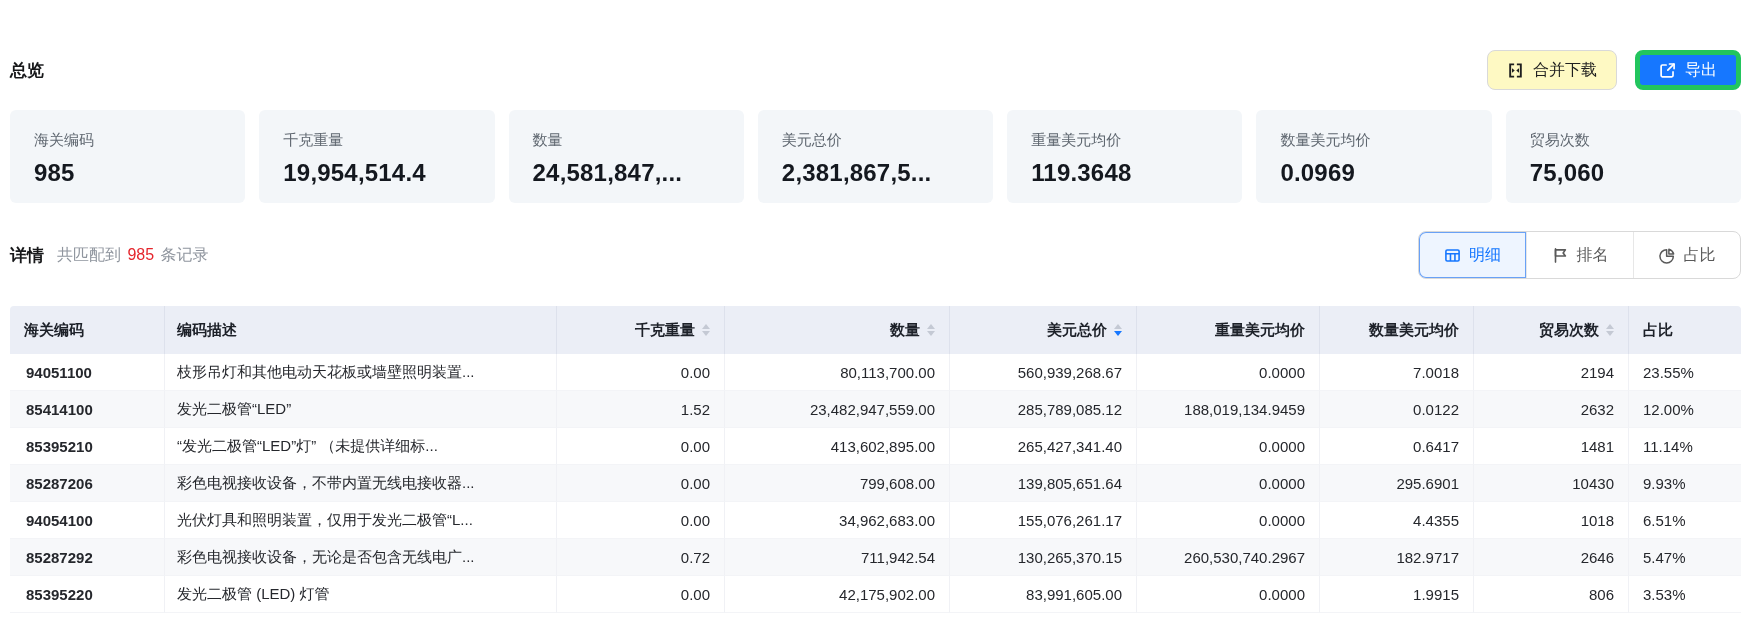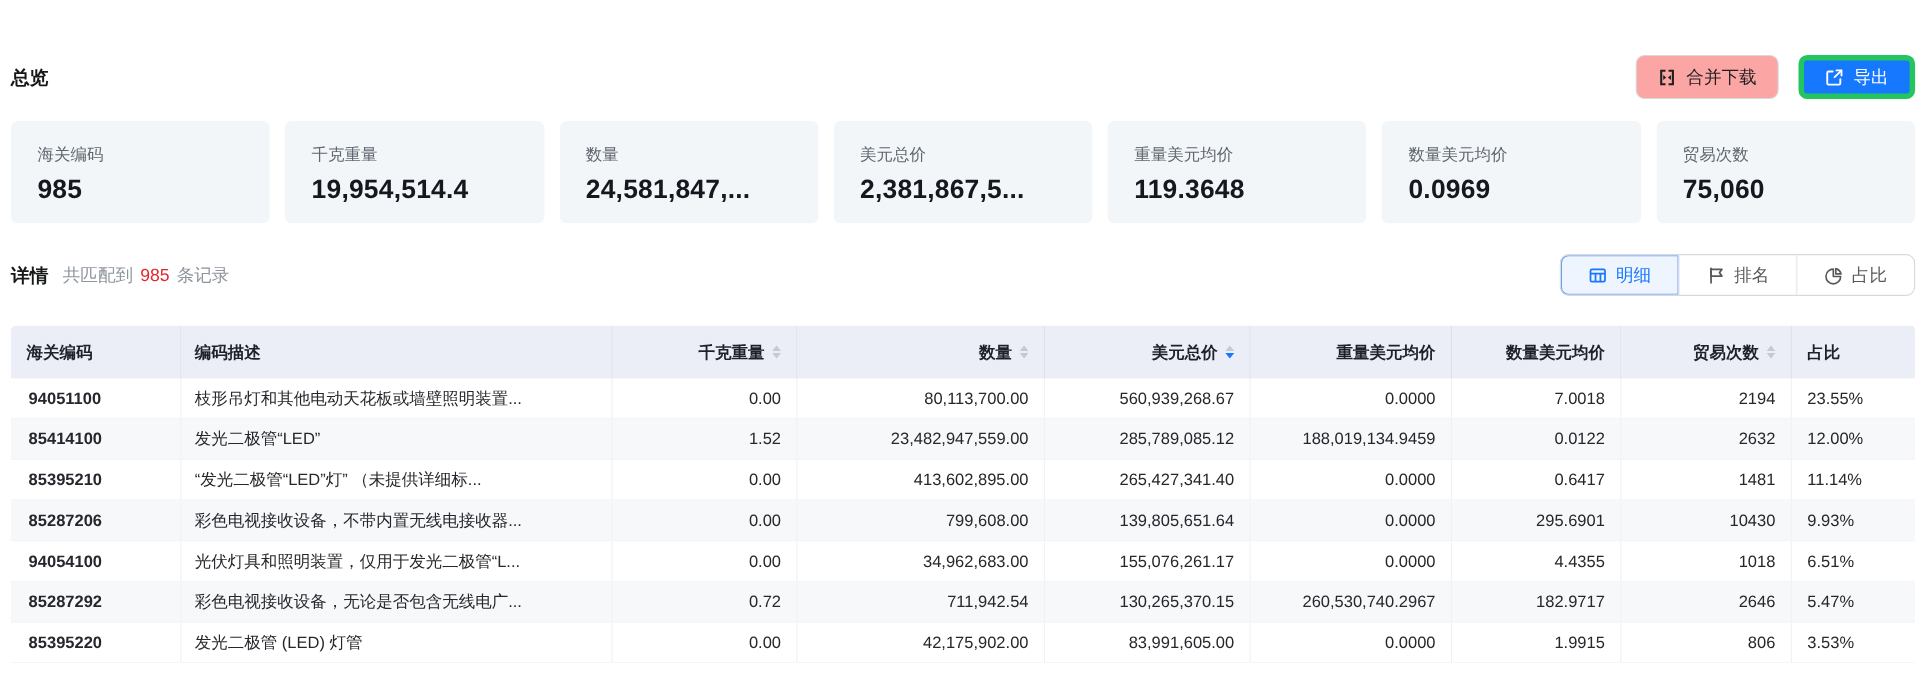--- a/index.html
+++ b/index.html
@@ -5,37 +5,37 @@
   * { margin:0; padding:0; box-sizing:border-box; }
   html,body { background:#fff; }
   body { font-family:"Liberation Sans","DejaVu Sans",sans-serif; }
   .page { width:1751px; height:635px; overflow:hidden; background:#fff; padding:12px 10px 0 10px;margin-top:38px; }
 
   
   .topbar { display:flex; align-items:center; justify-content:space-between; height:40px; }
   .page-title { font-size:17px; font-weight:700; color:#17181a; }
   .topbar-actions { display:flex; gap:18px; }
   .btn { height:40px; border-radius:8px; display:inline-flex; align-items:center; gap:9px; font-size:16px; padding:0 19px; cursor:pointer; }
-  .btn-default { background:#fca5a5; border:1px solid #d9d9d9; color:#1f1f1f; }
+  .btn-default { background:#fef9c3; border:1px solid #d9d9d9; color:#1f1f1f; }
   .btn-primary { background:#1677ff; border:5px solid #22c55e; color:#fff; }
   .btn svg { display:block; }
 
   
   .stats-row { margin-top:20px; display:flex; gap:14px; }
   .stat-card { flex:1 1 0; height:93px; background:#f3f6f9; border-radius:6px; padding:21px 10px 0 24px; overflow:hidden; }
   .stat-label { font-size:15px; color:#5f6770; }
   .stat-value { margin-top:9px; font-size:24px; font-weight:700; color:#14181f; letter-spacing:.2px; white-space:nowrap; }
 
   
   .detail-bar { margin-top:28px; display:flex; align-items:center; }
   .detail-left { display:flex; align-items:center; gap:13px; }
   .detail-title { font-size:17px; font-weight:700; color:#17181a; }
   .match-text { font-size:16px; color:#8f959e; }
   .match-count { color:#e5252c; padding:0 2px; }
-  .view-tabs { margin-left:auto; display:flex; height:38px; border:1px solid #d9d9d9; border-radius:8px; background:#fff; }
+  .view-tabs { margin-left:auto; display:flex; height:48px; border:1px solid #d9d9d9; border-radius:8px; background:#fff; }
   .view-tab { width:107px; display:flex; align-items:center; justify-content:center; gap:8px; font-size:16px; color:#595959; cursor:pointer; border-left:1px solid #e7e7e7; }
   .view-tab:first-child { border-left:none; }
   .view-tab.active { background:#eef5ff; color:#1677ff; box-shadow:inset 0 0 0 1px #69a1f6; border-radius:7px 0 0 7px; }
   .view-tab svg { display:block; }
 
   
   .table-wrap { margin-top:27px; border-radius:4px 4px 0 0; overflow:hidden; }
   table { border-collapse:separate; border-spacing:0; table-layout:fixed; width:1731px; }
   thead th { background:#ebeef6; height:48px; font-size:15px; font-weight:700; color:#1d2129; border-right:1px solid #dde1ec; padding:0 14px; white-space:nowrap; }
   thead th:last-child { border-right:none; }

